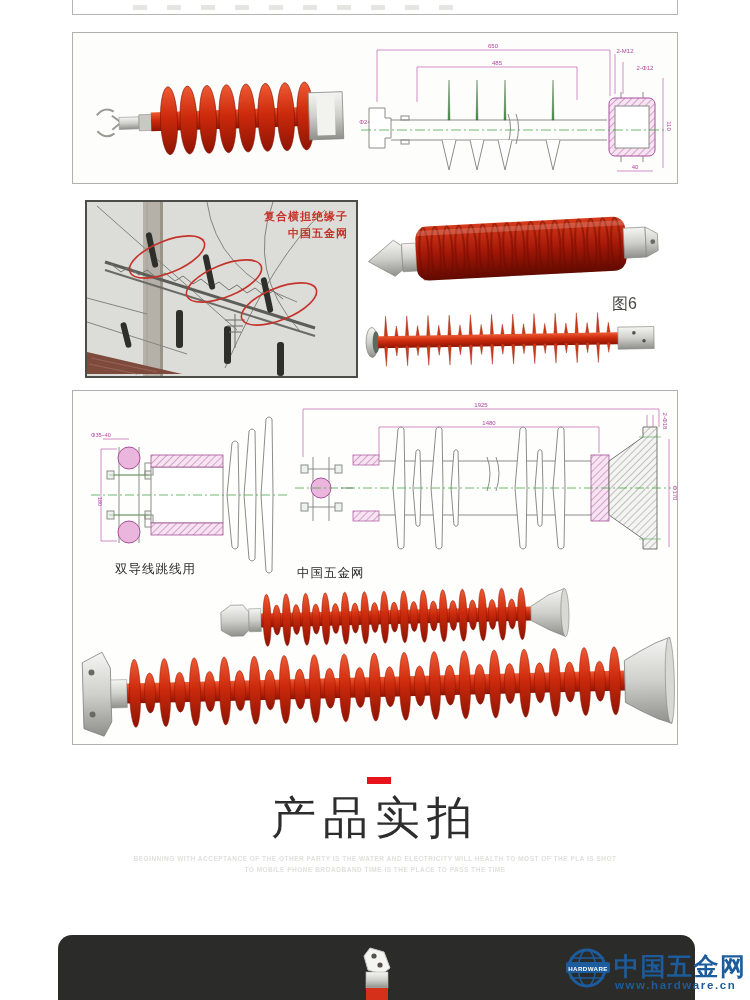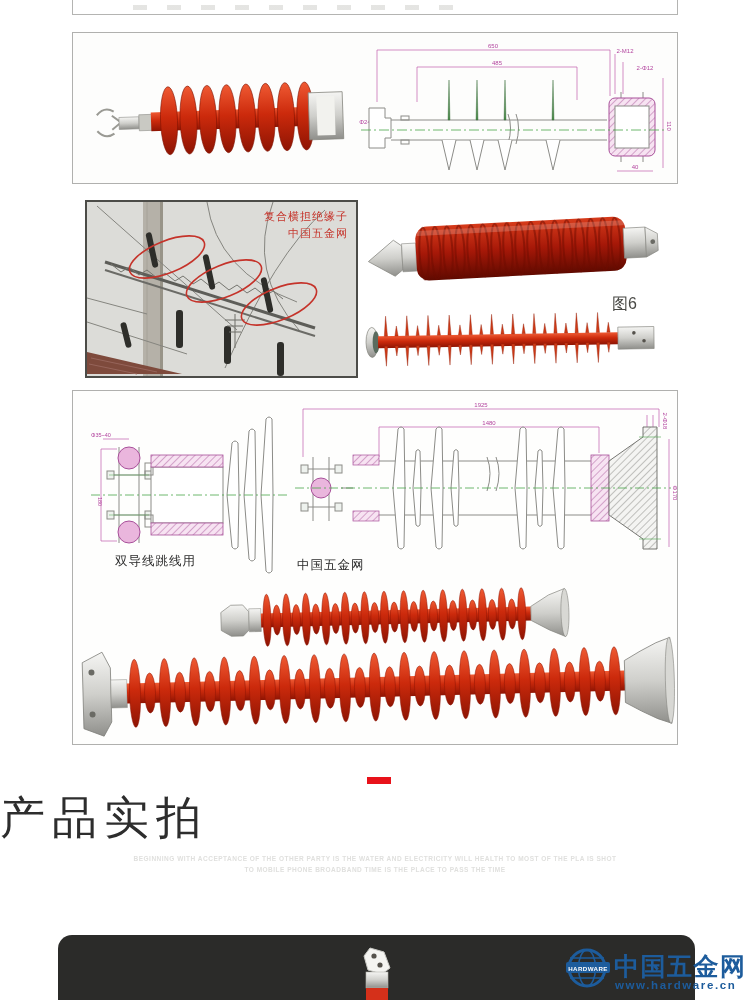--- a/index.html
+++ b/index.html
@@ -8,29 +8,29 @@
   .abs{position:absolute;}
   
   .frag{left:72px;top:-30px;width:604px;height:43px;border:1px solid #b4b4b2;background:#fff;}
   .frag-marks{left:60px;top:34px;width:330px;height:5px;opacity:.55;
       background:repeating-linear-gradient(90deg,#cfcfcb 0 14px,transparent 14px 34px);}
   
   .p1{left:72px;top:32px;width:604px;height:150px;border:1px solid #b0b0ae;background:#fdfdfc;}
   
   .photo-frame{left:85px;top:200px;width:273px;height:178px;border:2px solid #4c4c48;
       background:linear-gradient(#e6e6e2,#c9c9c2);box-sizing:border-box;}
-  .annot{right:8px;top:6px;text-align:right;color:#c5332a;font-weight:normal;
+  .annot{right:8px;top:6px;text-align:right;color:#c5332a;font-weight:bold;
       font-size:11px;line-height:1.5;letter-spacing:1px;}
   .fig6{left:612px;top:294px;font-size:16px;color:#4a4a46;}
   
   .p3{left:72px;top:390px;width:604px;height:353px;border:1px solid #b0b0ae;background:#fefefd;}
-  .dwg-label{font-size:12.5px;color:#2b2b2b;letter-spacing:1px;}
+  .dwg-label{font-size:12.5px;color:#2b2b2b;letter-spacing:1px;margin-top:8px;}
   
   .dash{left:367px;top:777px;width:24px;height:7px;background:#e8121a;}
-  .title{left:0;top:788px;width:750px;font-size:45px;font-weight:500;
+  .title{left:0;top:788px;width:750px;text-align:center;font-size:45px;font-weight:500;
       color:#2d2d2d;letter-spacing:7px;}
   .cap{left:0;width:750px;text-align:center;color:#e0e0de;font-size:6.5px;
       letter-spacing:.5px;font-weight:bold;}
   
   .darkpanel{left:58px;top:935px;width:637px;height:65px;background:#2b2b29;
       border-radius:14px 14px 0 0;}
   .logo-wrap{left:566px;top:942px;width:182px;height:52px;}
   svg{display:block;}
   text{font-family:"Liberation Sans",sans-serif;}
 </style>

